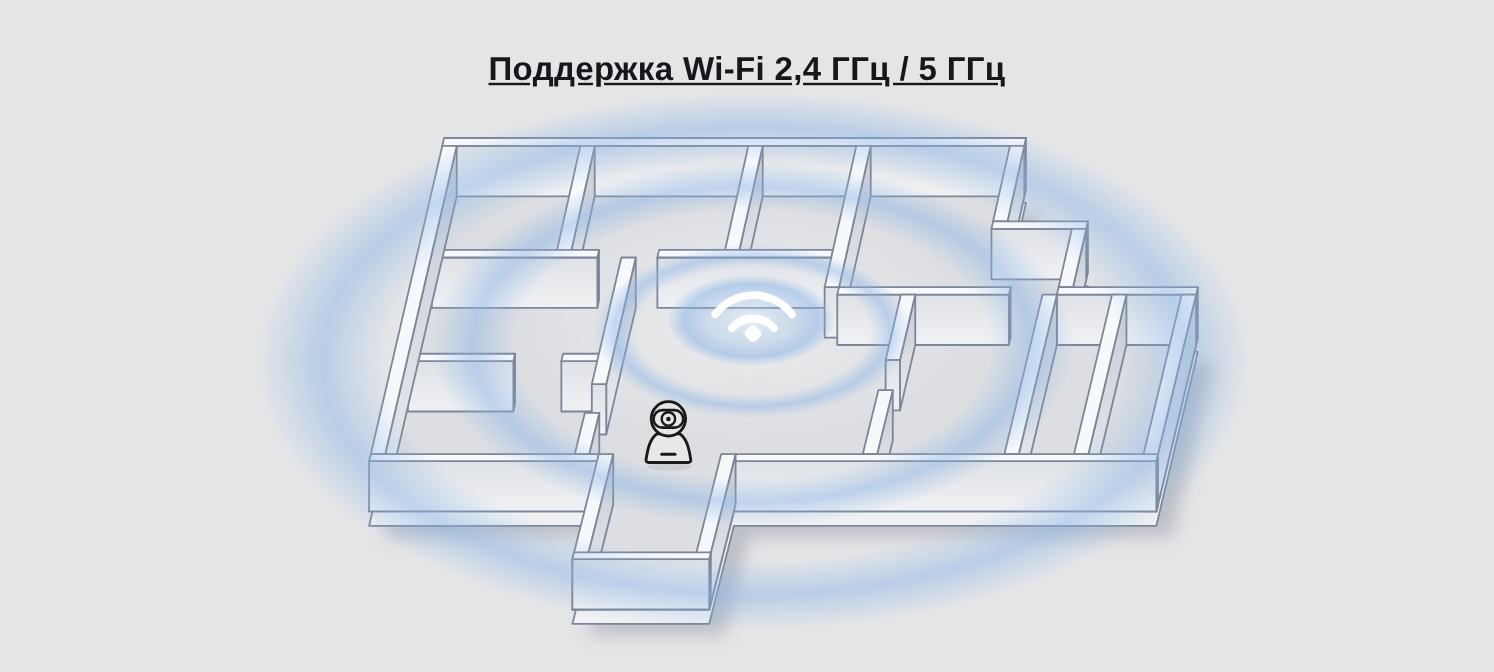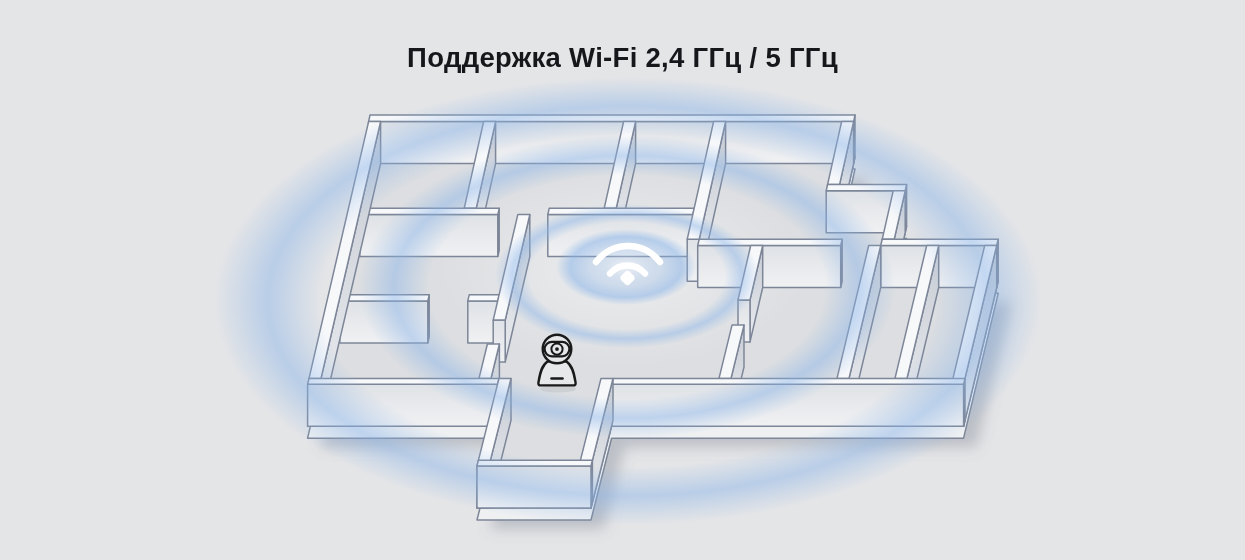--- a/index.html
+++ b/index.html
@@ -8,21 +8,21 @@
   }
   html,body{margin:0;padding:0;background:#fff;}
   .stage{
     position:relative; width:1245px; height:560px; overflow:hidden;
     background:var(--bg);
     font-family:"Liberation Sans", sans-serif;
   }
   .title{
     position:absolute; top:42px; left:0; width:100%;
     text-align:center; font-size:27.5px; font-weight:700;
-    letter-spacing:.3px; color:var(--title); z-index:5;
+    letter-spacing:.3px; color:var(--title); z-index:5;text-decoration:underline;
   }
   svg{position:absolute; left:0; top:0;}
   .wall{stroke:var(--line); stroke-width:1.5; stroke-linejoin:round;}
   .wallTop{fill:#f7f8fa;}
   .outline{stroke:var(--line); stroke-width:1.5; stroke-linejoin:round;}
 </style>
 </head>
 <body>
 
 <div class="stage">

